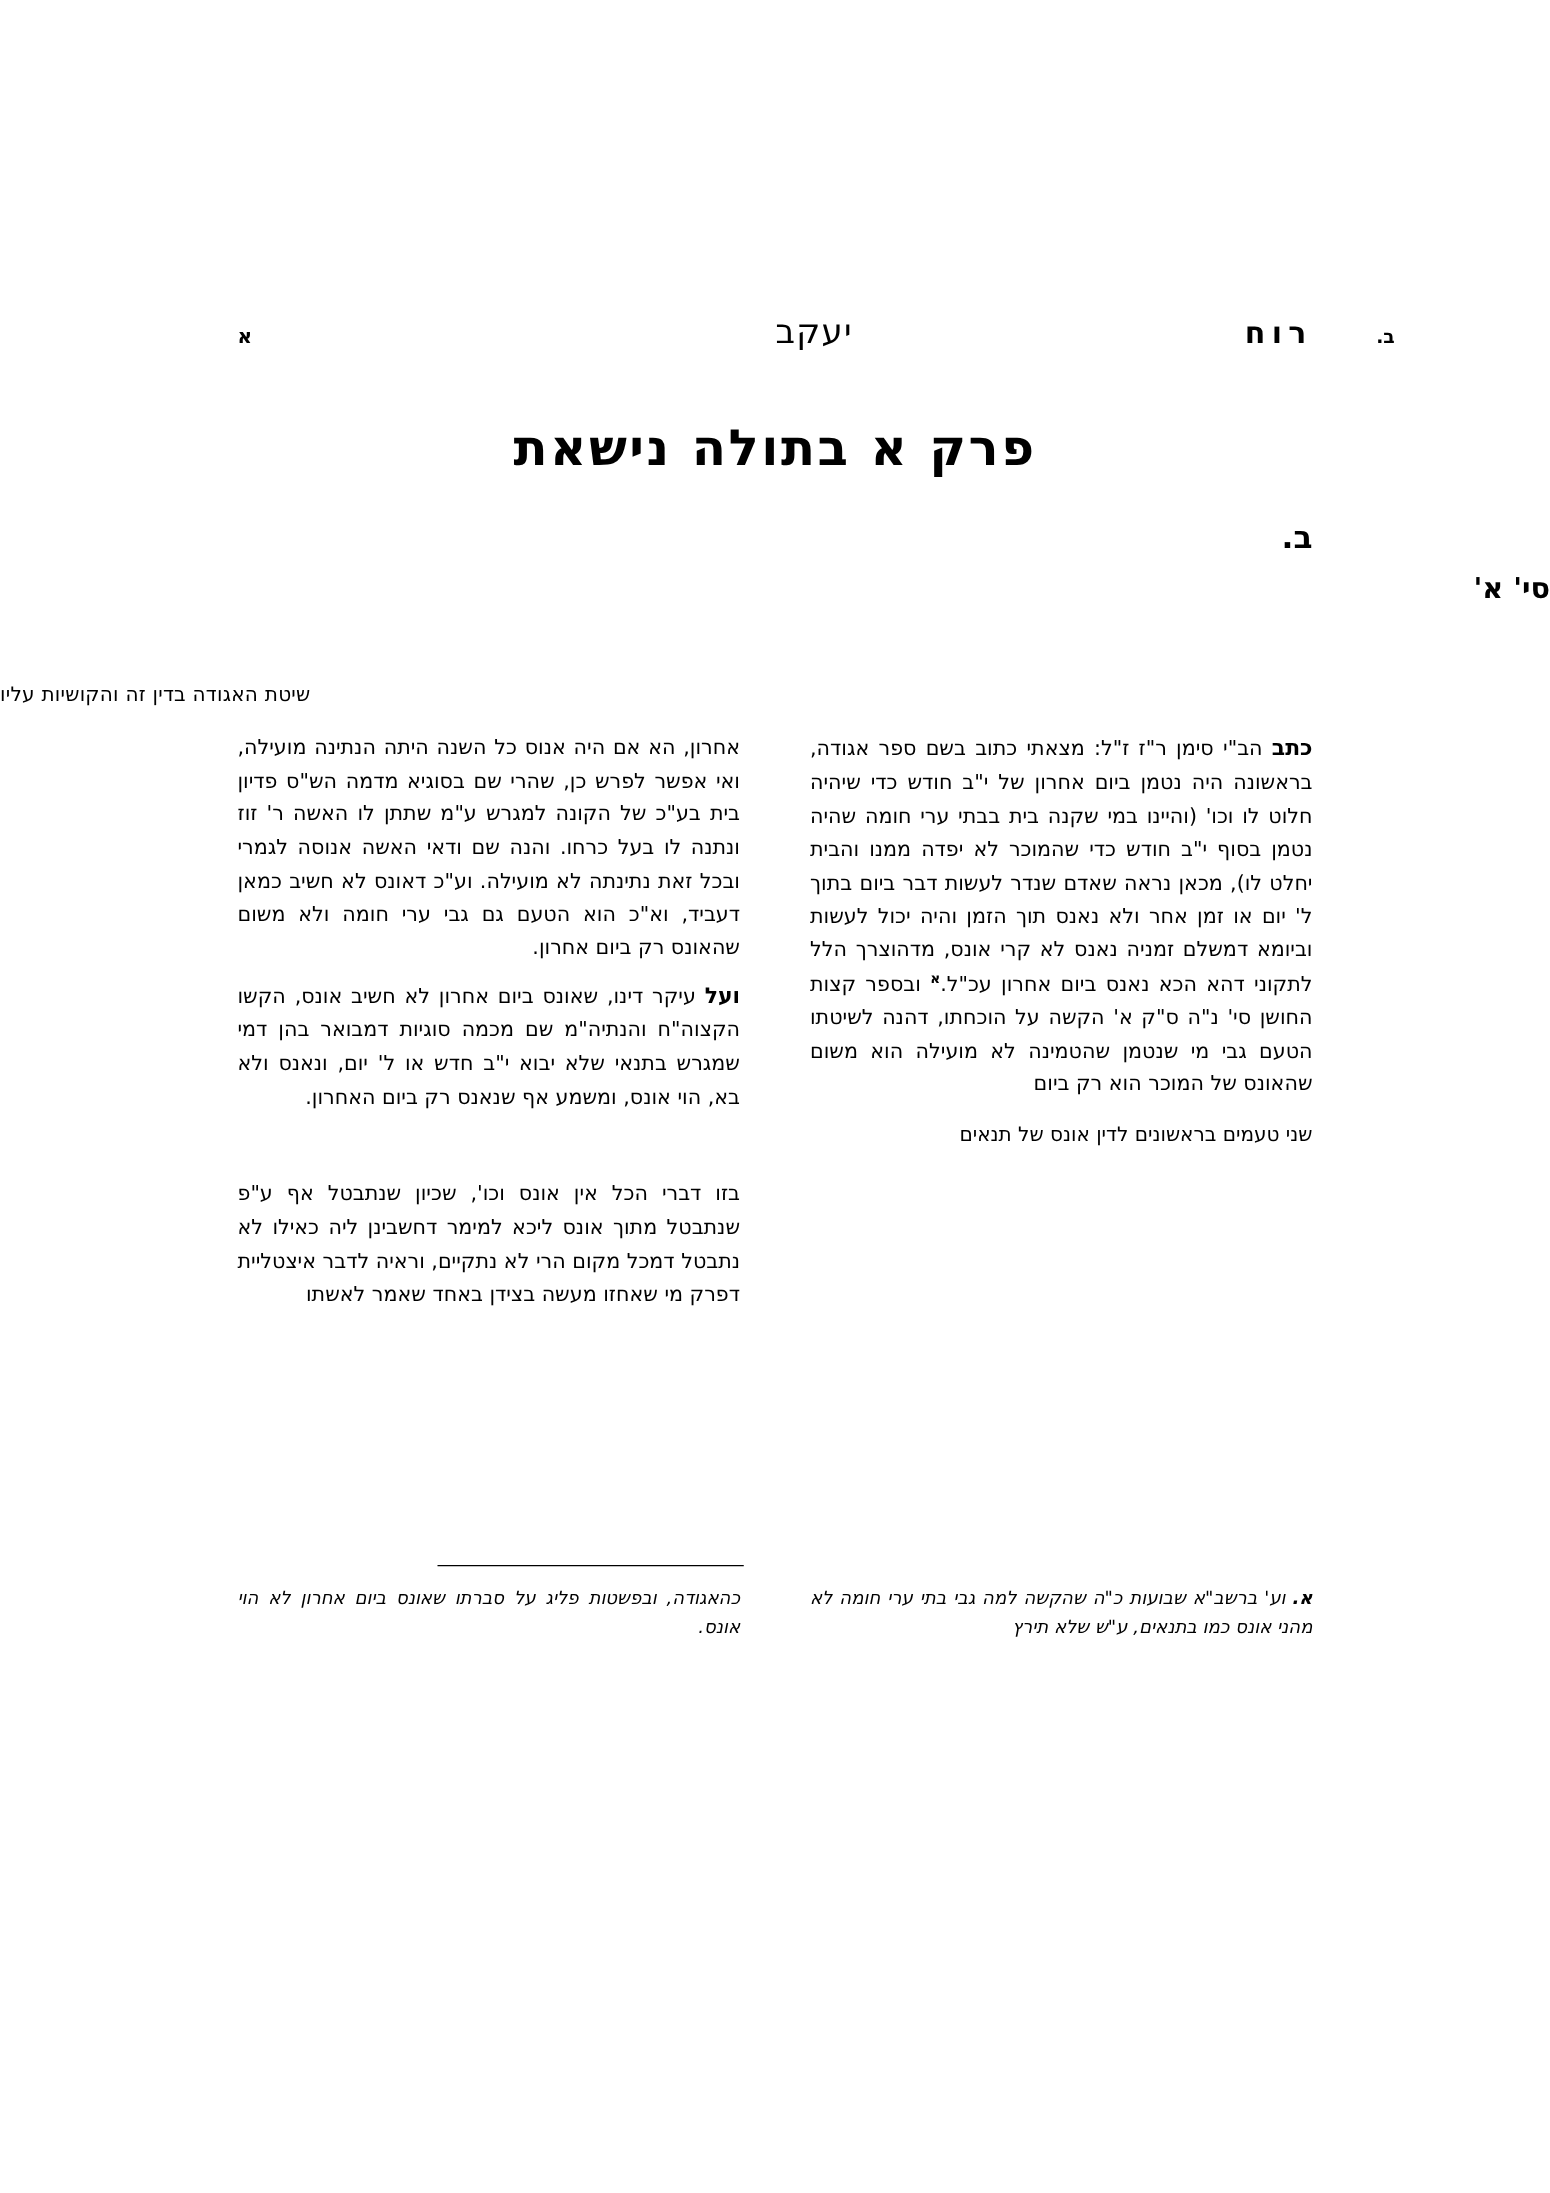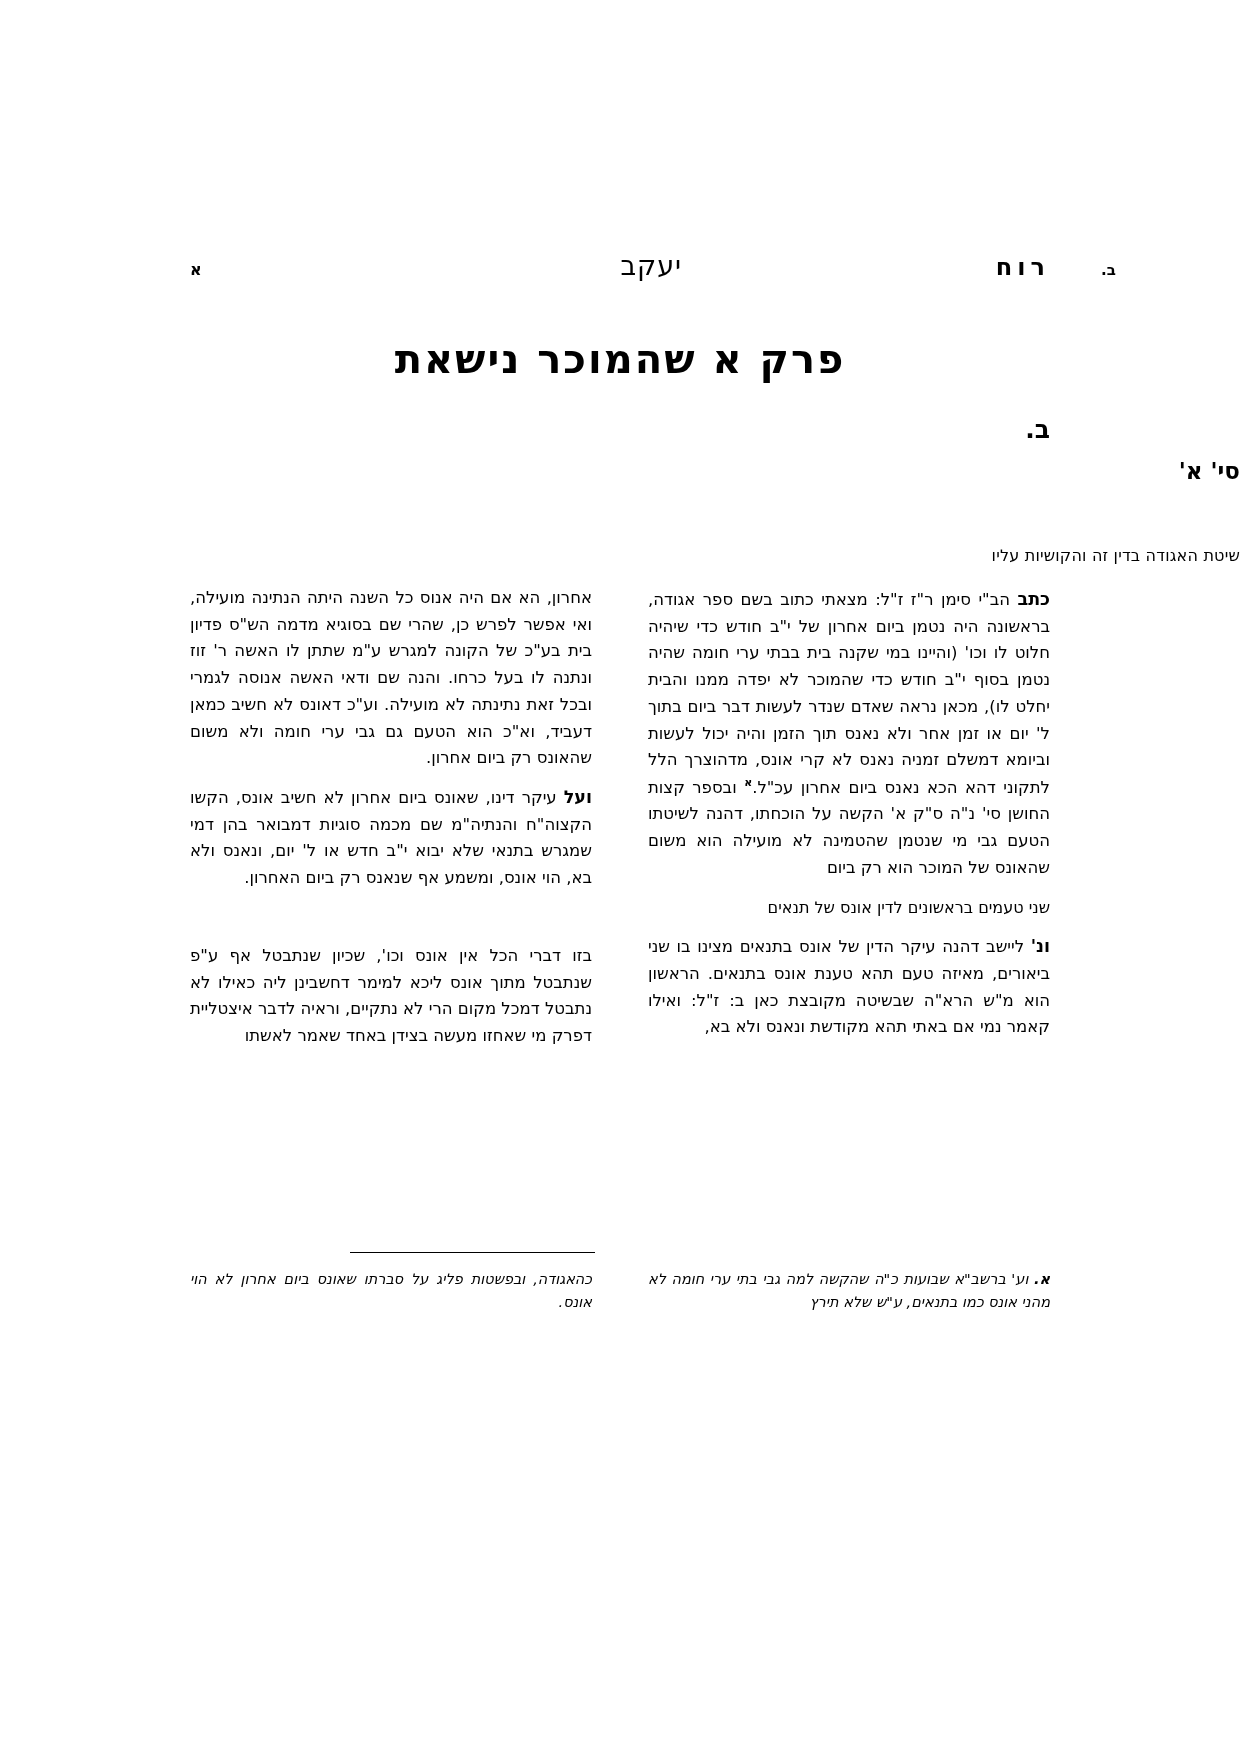--- a/index.html
+++ b/index.html
@@ -98,21 +98,21 @@
     right: 0;
     left: 0;
     text-align: center;
     font-size: 24px;
     font-weight: bold;
     letter-spacing: 0.5px;
   }
 
   
   .subheading {
-    text-align: right;
+    text-align: left;
     font-size: 16px;
     font-weight: normal;
     margin: 0 0 9px 0;
     letter-spacing: 0.2px;
   }
   .subheading.first {
     position: absolute;
     top: 546px;
     right: 0;
     left: 0;
@@ -195,36 +195,35 @@
 
   <div class="running-header">
     <span class="rh-right">רוח</span>
     <span class="rh-mark-right">ב.</span>
     <span class="rh-spacer"></span>
     <span class="rh-center">יעקב</span>
     <span class="rh-spacer"></span>
     <span class="rh-left">א</span>
   </div>
 
-  <div class="chapter-title">פרק א שהמוכר נישאת</div>
+  <div class="chapter-title">פרק א בתולה נישאת</div>
 
   <div class="volume-mark">ב.</div>
 
   <div class="siman-number">סי' א'</div>
 
   <div class="subheading first">שיטת האגודה בדין זה והקושיות עליו</div>
 
   <div class="columns">
 
     <div class="col">
       <p class="hang"><span class="lead">כתב</span><span> הב"י סימן ר"ז ז"ל: מצאתי כתוב בשם ספר אגודה, בראשונה היה נטמן ביום אחרון של י"ב חודש כדי שיהיה חלוט לו וכו' (והיינו במי שקנה בית בבתי ערי חומה שהיה נטמן בסוף י"ב חודש כדי שהמוכר לא יפדה ממנו והבית יחלט לו), מכאן נראה שאדם שנדר לעשות דבר ביום בתוך ל' יום או זמן אחר ולא נאנס תוך הזמן והיה יכול לעשות וביומא דמשלם זמניה נאנס לא קרי אונס, מדהוצרך הלל לתקוני דהא הכא נאנס ביום אחרון עכ"ל.</span><span class="fn-ref">א</span><span> ובספר קצות החושן סי' נ"ה ס"ק א' הקשה על הוכחתו, דהנה לשיטתו הטעם גבי מי שנטמן שהטמינה לא מועילה הוא משום שהאונס של המוכר הוא רק ביום</span></p>
 
       <div class="section-sub">שני טעמים בראשונים לדין אונס של תנאים</div>
 
-      <p class="hang"><span class="lead">ונ'</span><span> ליישב דהנה עיקר הדין של אונס בתנאים מצינו בו שני ביאורים, מאיזה טעם תהא טענת אונס בתנאים. הראשון הוא מ"ש הרא"ה שבשיטה מקובצת כאן ב: ז"ל: ואילו קאמר נמי אם באתי תהא מקודשת ונאנס ולא בא,</span></p>
     </div>
 
     <div class="col">
       <p class="hang">אחרון, הא אם היה אנוס כל השנה היתה הנתינה מועילה, ואי אפשר לפרש כן, שהרי שם בסוגיא מדמה הש"ס פדיון בית בע"כ של הקונה למגרש ע"מ שתתן לו האשה ר' זוז ונתנה לו בעל כרחו. והנה שם ודאי האשה אנוסה לגמרי ובכל זאת נתינתה לא מועילה. וע"כ דאונס לא חשיב כמאן דעביד, וא"כ הוא הטעם גם גבי ערי חומה ולא משום שהאונס רק ביום אחרון.</p>
 
       <p class="hang"><span class="lead">ועל</span><span> עיקר דינו, שאונס ביום אחרון לא חשיב אונס, הקשו הקצוה"ח והנתיה"מ שם מכמה סוגיות דמבואר בהן דמי שמגרש בתנאי שלא יבוא י"ב חדש או ל' יום, ונאנס ולא בא, הוי אונס, ומשמע אף שנאנס רק ביום האחרון.</span></p>
 
       <div class="section-sub">&nbsp;</div>
 
       <p class="hang">בזו דברי הכל אין אונס וכו', שכיון שנתבטל אף ע"פ שנתבטל מתוך אונס ליכא למימר דחשבינן ליה כאילו לא נתבטל דמכל מקום הרי לא נתקיים, וראיה לדבר איצטליית דפרק מי שאחזו מעשה בצידן באחד שאמר לאשתו</p>

